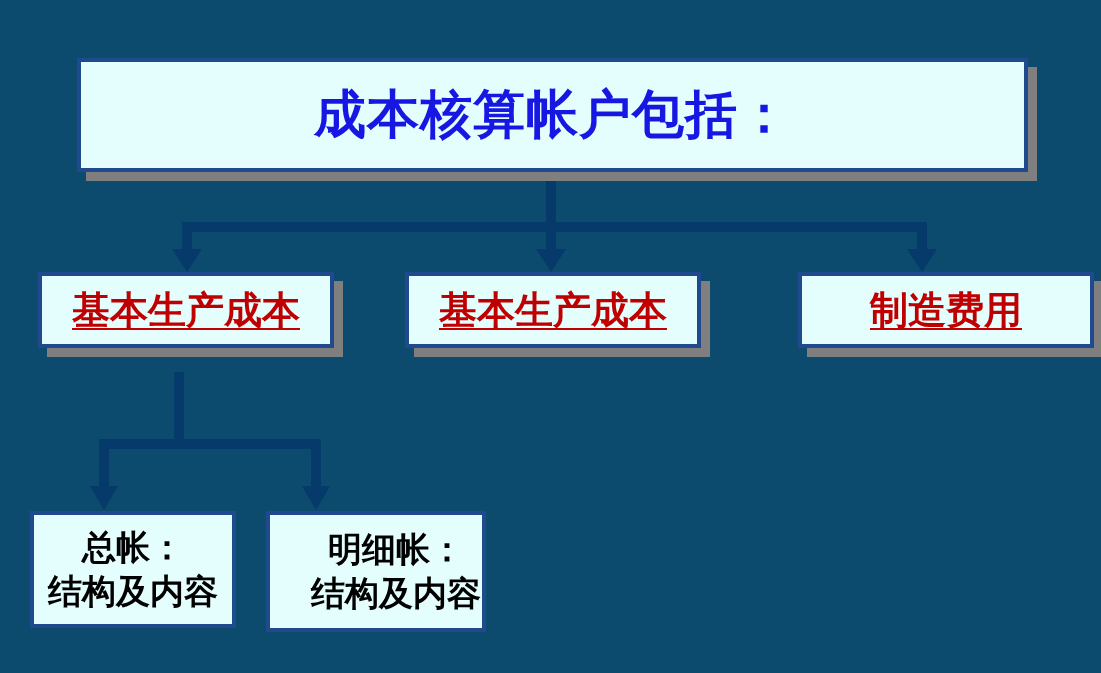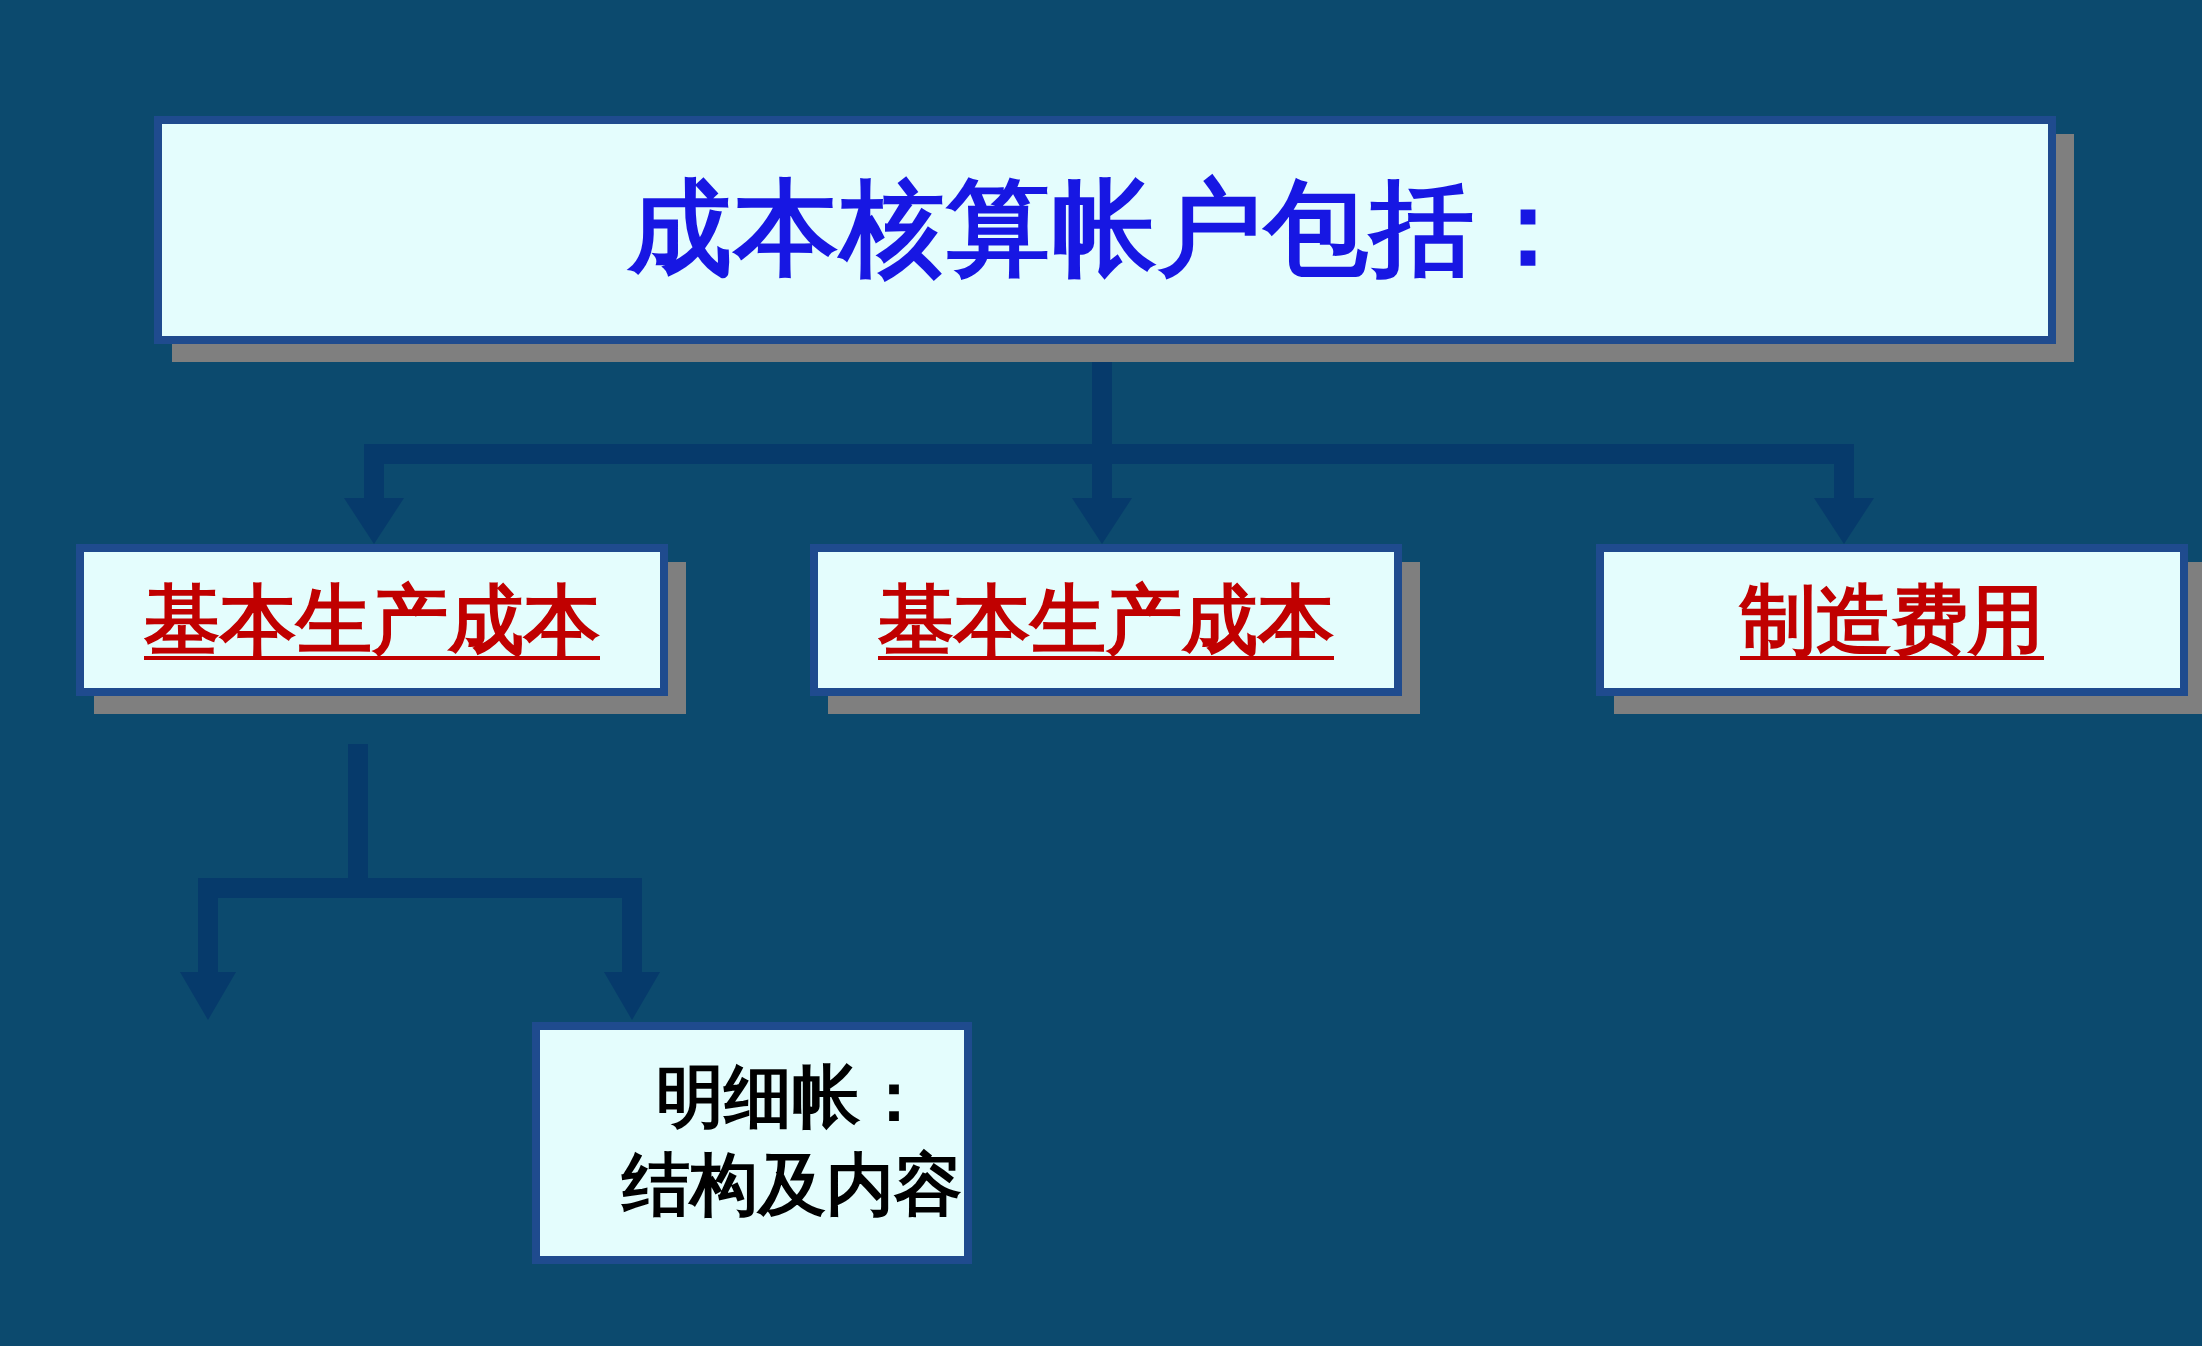--- a/index.html
+++ b/index.html
@@ -129,20 +129,26 @@
   <div class="node shadowed mid-box mid-box-1">
     <span class="red-text">基本生产成本</span>
   </div>
   <div class="node shadowed mid-box mid-box-2">
     <span class="red-text">基本生产成本</span>
   </div>
   <div class="node shadowed mid-box mid-box-3">
     <span class="red-text">制造费用</span>
   </div>
 
+  <div class="node leaf-box leaf-box-1">
+    <div class="leaf-text">
+      <span>总帐：</span>
+      <span>结构及内容</span>
+    </div>
+  </div>
   <div class="node leaf-box leaf-box-2">
     <div class="leaf-text">
       <span>明细帐：</span>
       <span>结构及内容</span>
     </div>
   </div>
 
 </div>
 
 </body></html>

